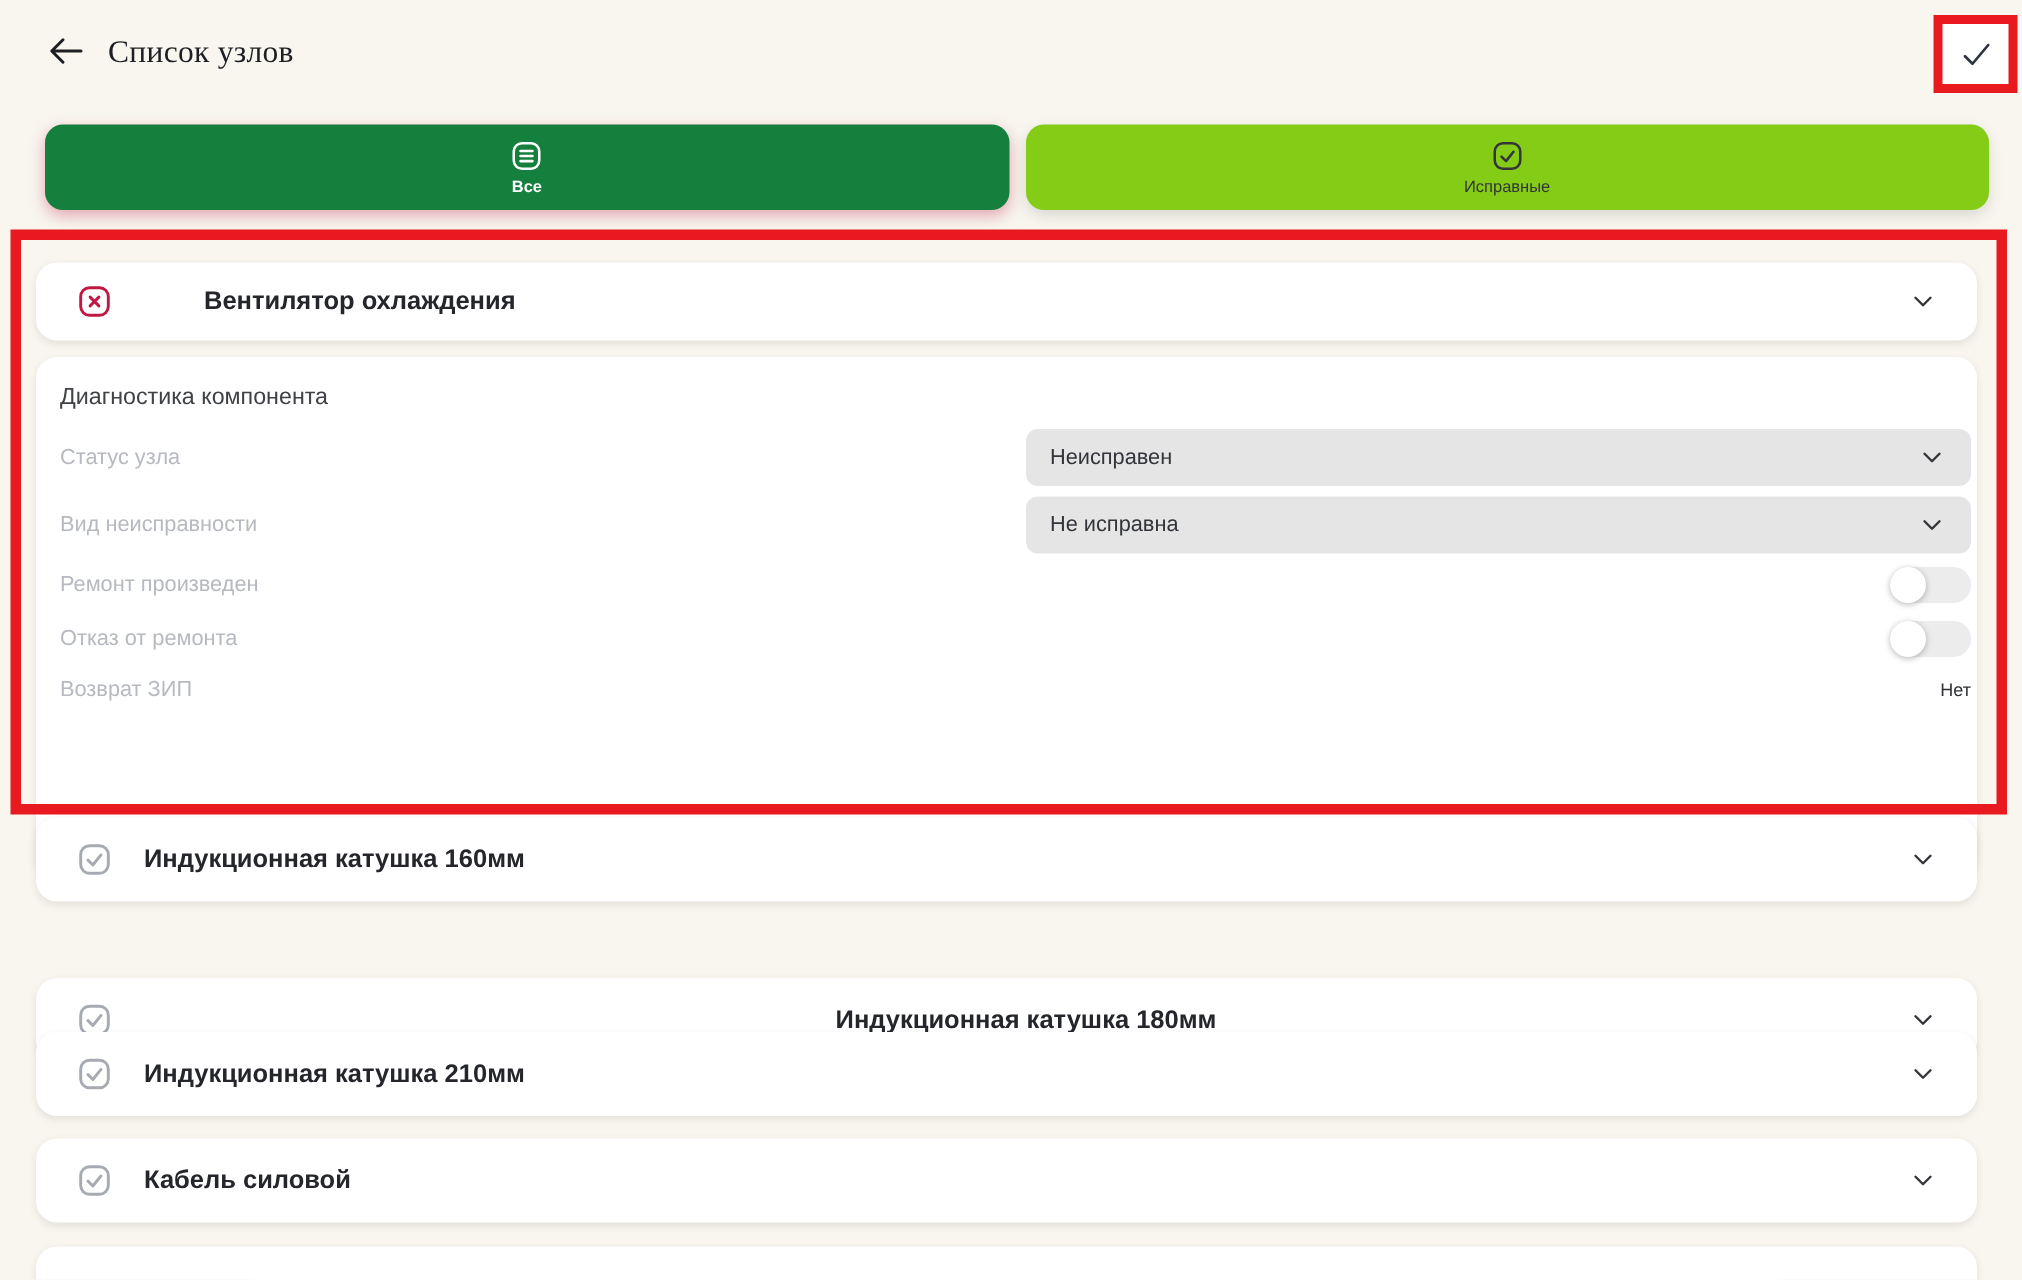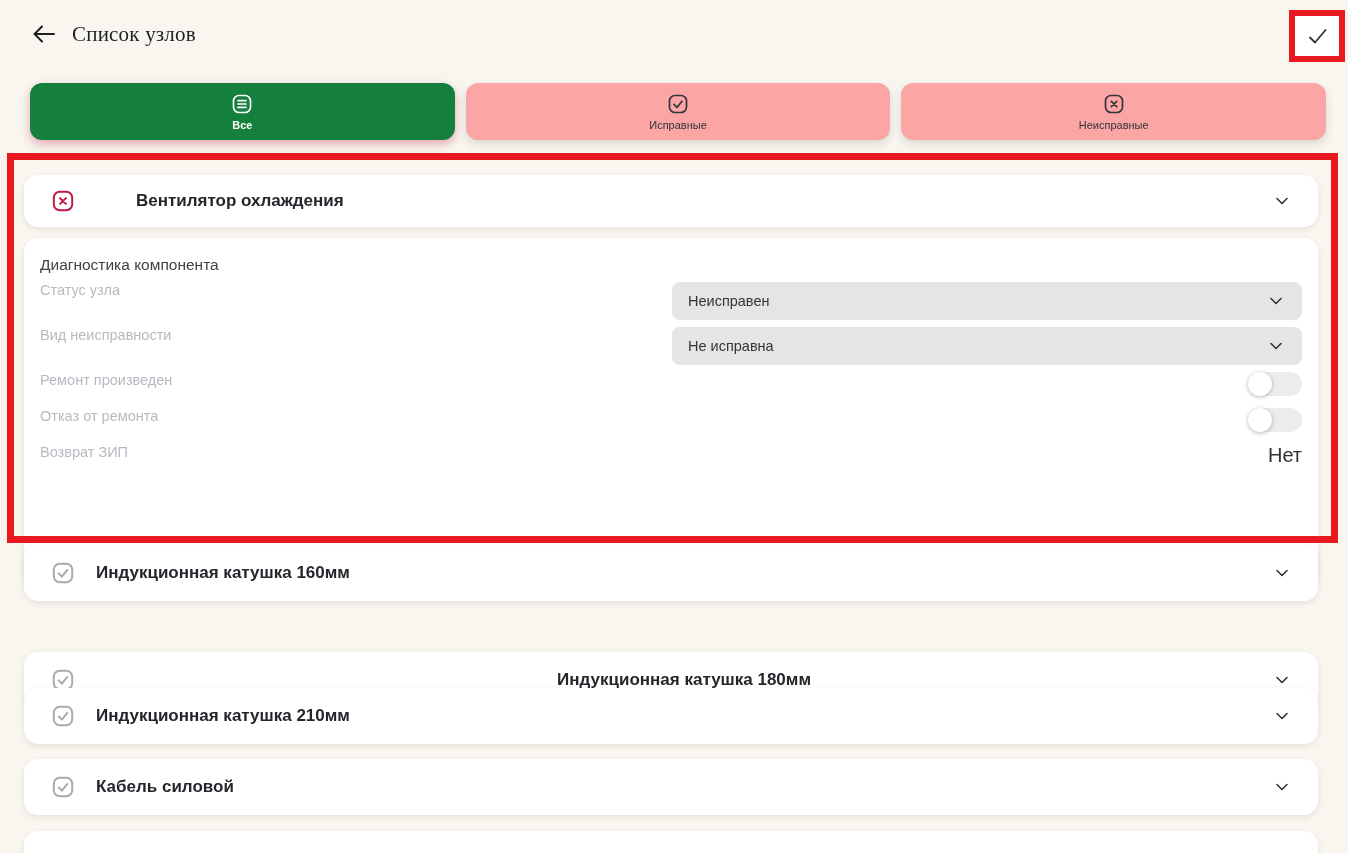--- a/index.html
+++ b/index.html
@@ -21,21 +21,21 @@
   .confirm-annot {
     position:absolute; left:1289px; top:10px; width:56px; height:52px;
     border:6px solid #e8191f; background:#ffffff;
     display:flex; align-items:center; justify-content:center;
   }
   .confirm-btn { width:30px; height:30px; display:flex; align-items:center; justify-content:center; cursor:pointer; }
 
   
   .tabs { position:absolute; left:30px; top:83px; width:1296px; height:57px; display:flex; gap:11px; }
   .tab {
-    flex:1; background:#fca5a5; border-radius:12px;
+    flex:1; background:#84cc16; border-radius:12px;
     box-shadow:0 4px 10px rgba(0,0,0,.12);
     display:flex; flex-direction:column; align-items:center; justify-content:center; gap:3px;
     cursor:pointer;
   }
   .tab .tab-label { font-size:11px; color:#33353a; }
   .tab.active { background:#15803d; box-shadow:0 4px 10px rgba(192,24,67,.35); }
   .tab.active .tab-label { color:#ffffff; font-weight:bold; }
 
   
   .expanded-annot {
@@ -46,45 +46,45 @@
   
   .card {
     position:absolute; left:24px; width:1294px; background:#ffffff;
     border-radius:14px; box-shadow:0 2px 6px rgba(0,0,0,.09);gap:40px;
   }
   .acc-header { height:52px; display:flex; align-items:center; padding:0 26px; cursor:pointer; }
   .acc-header .acc-title { margin-left:20px; font-size:17px; font-weight:bold; color:#24262b; flex:1; }
   .chev { width:20px; height:20px; }
 
   .hdr-expanded { top:175px; }
-  .details { top:238px; height:347px; padding:14px 16px 0 16px; }
+  .details { top:238px; height:347px; padding:14px 4px 0 16px; }
 
   .section-title { font-size:15.5px; color:#3f4246; height:30px; line-height:26px; }
 
-  .frow { display:flex; }
+  .frow { display:flex; align-items:center; }
   .frow .flabel { flex:1; font-size:14.5px; color:#b6bac0; }
   .frow-select { height:45px; }
   .frow-toggle { height:36px; }
   .frow-text { height:32px; }
 
   .select {
     width:630px; height:38px; background:#e5e5e5; border-radius:8px;
     display:flex; align-items:center; padding:0 16px; cursor:pointer;
   }
   .select .sel-value { flex:1; font-size:14.5px; color:#33353a; }
 
   .toggle {
     width:54px; height:24px; background:#ececec; border-radius:12px;
     position:relative; cursor:pointer;
   }
   .toggle .knob {
     position:absolute; left:0; top:0; width:24px; height:24px; border-radius:50%;
     background:#ffffff; box-shadow:0 1px 4px rgba(0,0,0,.28);
   }
-  .text-value { font-size:20px; color:#2f3136; }
+  .text-value { font-size:12px; color:#2f3136; }
 
   .c1 { top:545px; height:56px; }
   .c2 { top:652px; height:56px;text-align:center; }
   .c3 { top:688px; height:56px; }
   .c4 { top:759px; height:56px; }
   .c5 { top:831px; height:60px; }
   .collapsed-row { height:56px; display:flex; align-items:center; padding:16px 26px; cursor:pointer; }
   .collapsed-row .acc-title { margin-left:20px; font-size:17px; font-weight:bold; color:#24262b; flex:1; }
   .c5 .collapsed-row { padding-top:18px; }
 </style>
@@ -116,27 +116,20 @@
     </svg>
     <div class="tab-label">Все</div>
   </div>
   <div class="tab">
     <svg width="24" height="24" viewBox="0 0 24 24" fill="none" stroke="#33353a" stroke-width="1.7" stroke-linecap="round" stroke-linejoin="round">
       <rect x="3.5" y="3.5" width="17" height="17" rx="5.5"></rect>
       <path d="M8 12.4 L11 15.4 L16 9.2"></path>
     </svg>
     <div class="tab-label">Исправные</div>
   </div>
-  <div class="tab">
-    <svg width="24" height="24" viewBox="0 0 24 24" fill="none" stroke="#33353a" stroke-width="1.7" stroke-linecap="round">
-      <rect x="3.5" y="3.5" width="17" height="17" rx="5.5"></rect>
-      <path d="M9.3 9.3 L14.7 14.7 M14.7 9.3 L9.3 14.7"></path>
-    </svg>
-    <div class="tab-label">Неисправные</div>
-  </div>
 </div>
 
 <div class="expanded-annot"></div>
 
 <div class="card hdr-expanded acc-header">
   <svg width="26" height="26" viewBox="0 0 24 24" fill="none" stroke="#c01843" stroke-width="1.8" stroke-linecap="round">
     <rect x="3.5" y="3.5" width="17" height="17" rx="5.5"></rect>
     <path d="M9.3 9.3 L14.7 14.7 M14.7 9.3 L9.3 14.7"></path>
   </svg>
   <div class="acc-title">Вентилятор охлаждения</div>

